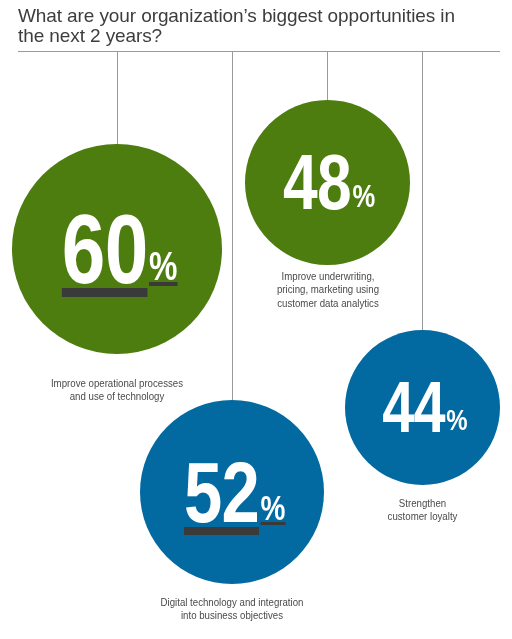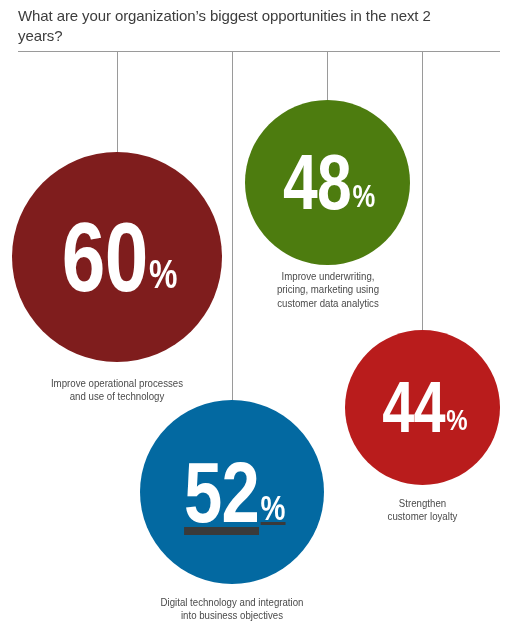--- a/index.html
+++ b/index.html
@@ -11,21 +11,21 @@
     color:#3a3a3a;
     overflow:hidden;
     position:relative;
   }
   #stage{position:relative;width:512px;height:639px;}
 
   
   .title{
     position:absolute;
     left:18px; top:6px; width:460px;
-    font-size:15px;
+    font-size:19px;
     line-height:20px;
     font-weight:400;
     color:#3d3d3d;
     letter-spacing:-0.1px;
   }
 
   
   .hrule{
     position:absolute;
     left:18px; top:51px; width:482px; height:1px;
@@ -84,21 +84,21 @@
 
   <div class="title">What are your organization’s biggest opportunities in the next 2 years?</div>
 
   <div class="hrule"></div>
 
   <div class="vline" style="left:117px; top:52px; height:108px;"></div>
   <div class="vline" style="left:232px; top:52px; height:348px;"></div>
   <div class="vline" style="left:327px; top:52px; height:48px;"></div>
   <div class="vline" style="left:422px; top:52px; height:278px;"></div>
 
-  <div class="bubble" style="left:12px; top:152px; width:210px; height:210px; background:#7f1d1d;">
+  <div class="bubble" style="left:12px; top:144px; width:210px; height:210px; background:#4d7c0f;text-decoration:underline;">
     <div class="valwrap" style="font-size:98px; padding-left:6px;">
       <span class="num">60</span>
       <span class="pct" style="font-size:40px; padding-bottom:6px;">%</span>
     </div>
   </div>
   <div class="caption" style="left:12px; top:377px; width:210px;">
     <div>Improve operational processes</div>
     <div>and use of technology</div>
   </div>
 
@@ -107,21 +107,21 @@
       <span class="num">48</span>
       <span class="pct" style="font-size:32px; padding-bottom:5px;">%</span>
     </div>
   </div>
   <div class="caption" style="left:243px; top:270px; width:170px;">
     <div>Improve underwriting,</div>
     <div>pricing, marketing using</div>
     <div>customer data analytics</div>
   </div>
 
-  <div class="bubble" style="left:345px; top:330px; width:155px; height:155px; background:#b91c1c;">
+  <div class="bubble" style="left:345px; top:330px; width:155px; height:155px; background:#0369a1;">
     <div class="valwrap" style="font-size:72px; padding-left:5px;">
       <span class="num">44</span>
       <span class="pct" style="font-size:30px; padding-bottom:4px;">%</span>
     </div>
   </div>
   <div class="caption" style="left:345px; top:497px; width:155px;">
     <div>Strengthen</div>
     <div>customer loyalty</div>
   </div>
 

